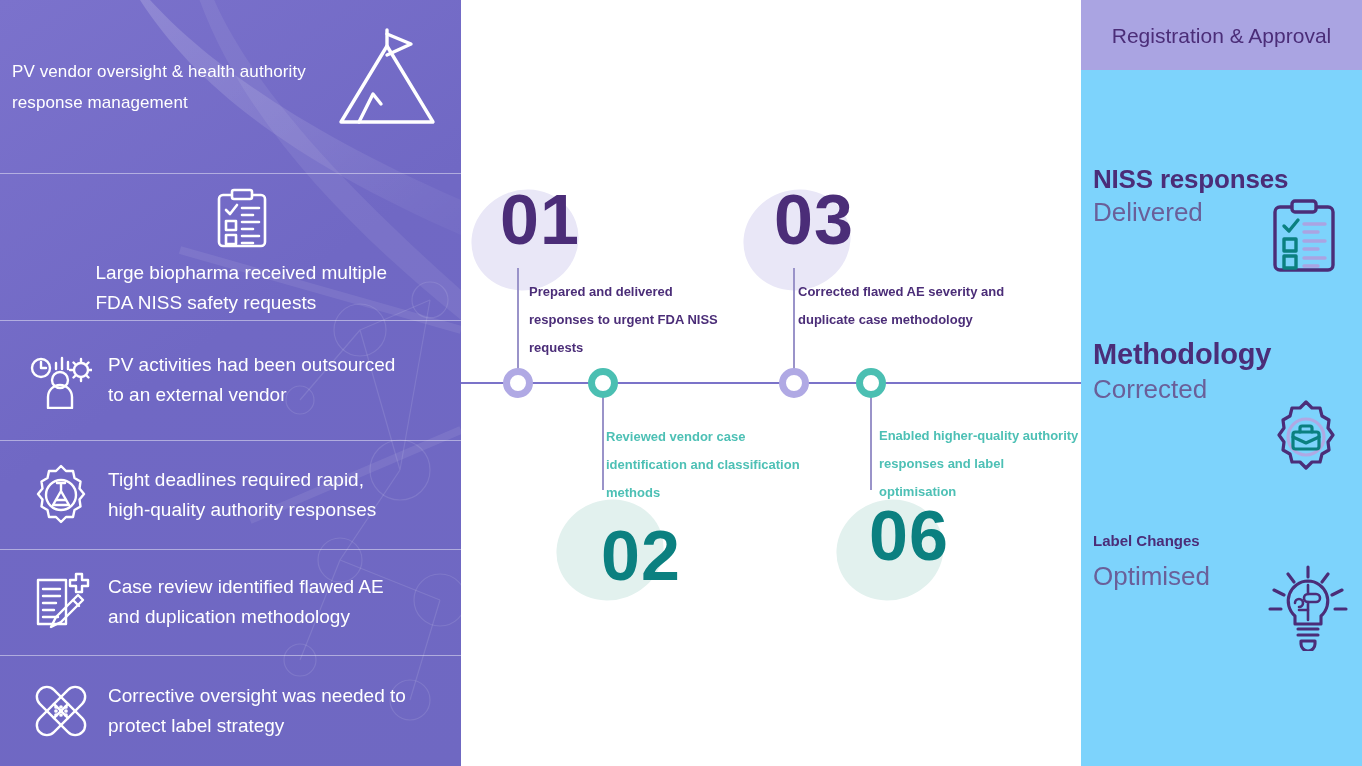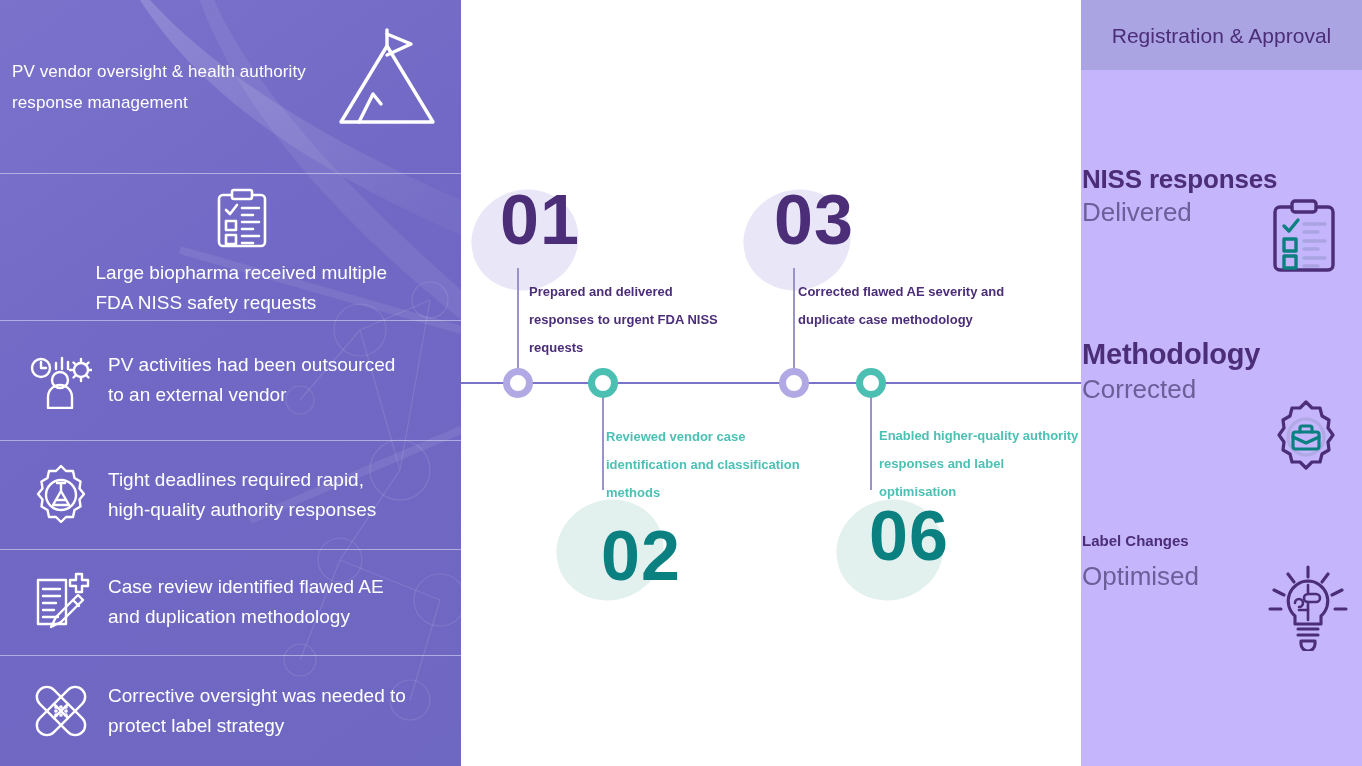--- a/index.html
+++ b/index.html
@@ -66,28 +66,28 @@
   .tl-text-t{color:#4dc0b5;}
   .dot{
     position:absolute;width:30px;height:30px;border-radius:50%;
     box-sizing:border-box;background:#ffffff;
   }
   .dot-p{border:7px solid #b0a9e4;}
   .dot-t{border:7px solid #4bbfb2;}
 
   
   .right{
-    position:absolute;left:1081px;top:0;width:281px;height:766px;background:#c4b5fd;
+    position:absolute;left:1081px;top:0;width:281px;height:766px;background:#7dd3fc;
   }
   .r-header{
     height:70px;background:#aaa4e2;display:flex;align-items:center;justify-content:center;
     text-align:center;
   }
   .r-header-t{color:#4b2d78;font-size:21px;line-height:27px;font-weight:400;}
-  .r-block{position:absolute;left:0;width:281px;box-sizing:border-box;padding-left:1px;}
+  .r-block{position:absolute;left:0;width:281px;box-sizing:border-box;padding-left:12px;}
   .r-strong{color:#4b2d78;font-size:26px;line-height:32px;font-weight:700;letter-spacing:-.2px;}
   .r-light{color:#6a5f99;font-size:26px;line-height:34px;font-weight:300;}
   .r-small{color:#4b2d78;font-size:15px;line-height:20px;font-weight:700;}
   .r-ico{position:absolute;}
 </style>
 </head>
 <body>
 
 <div class="page">
 

